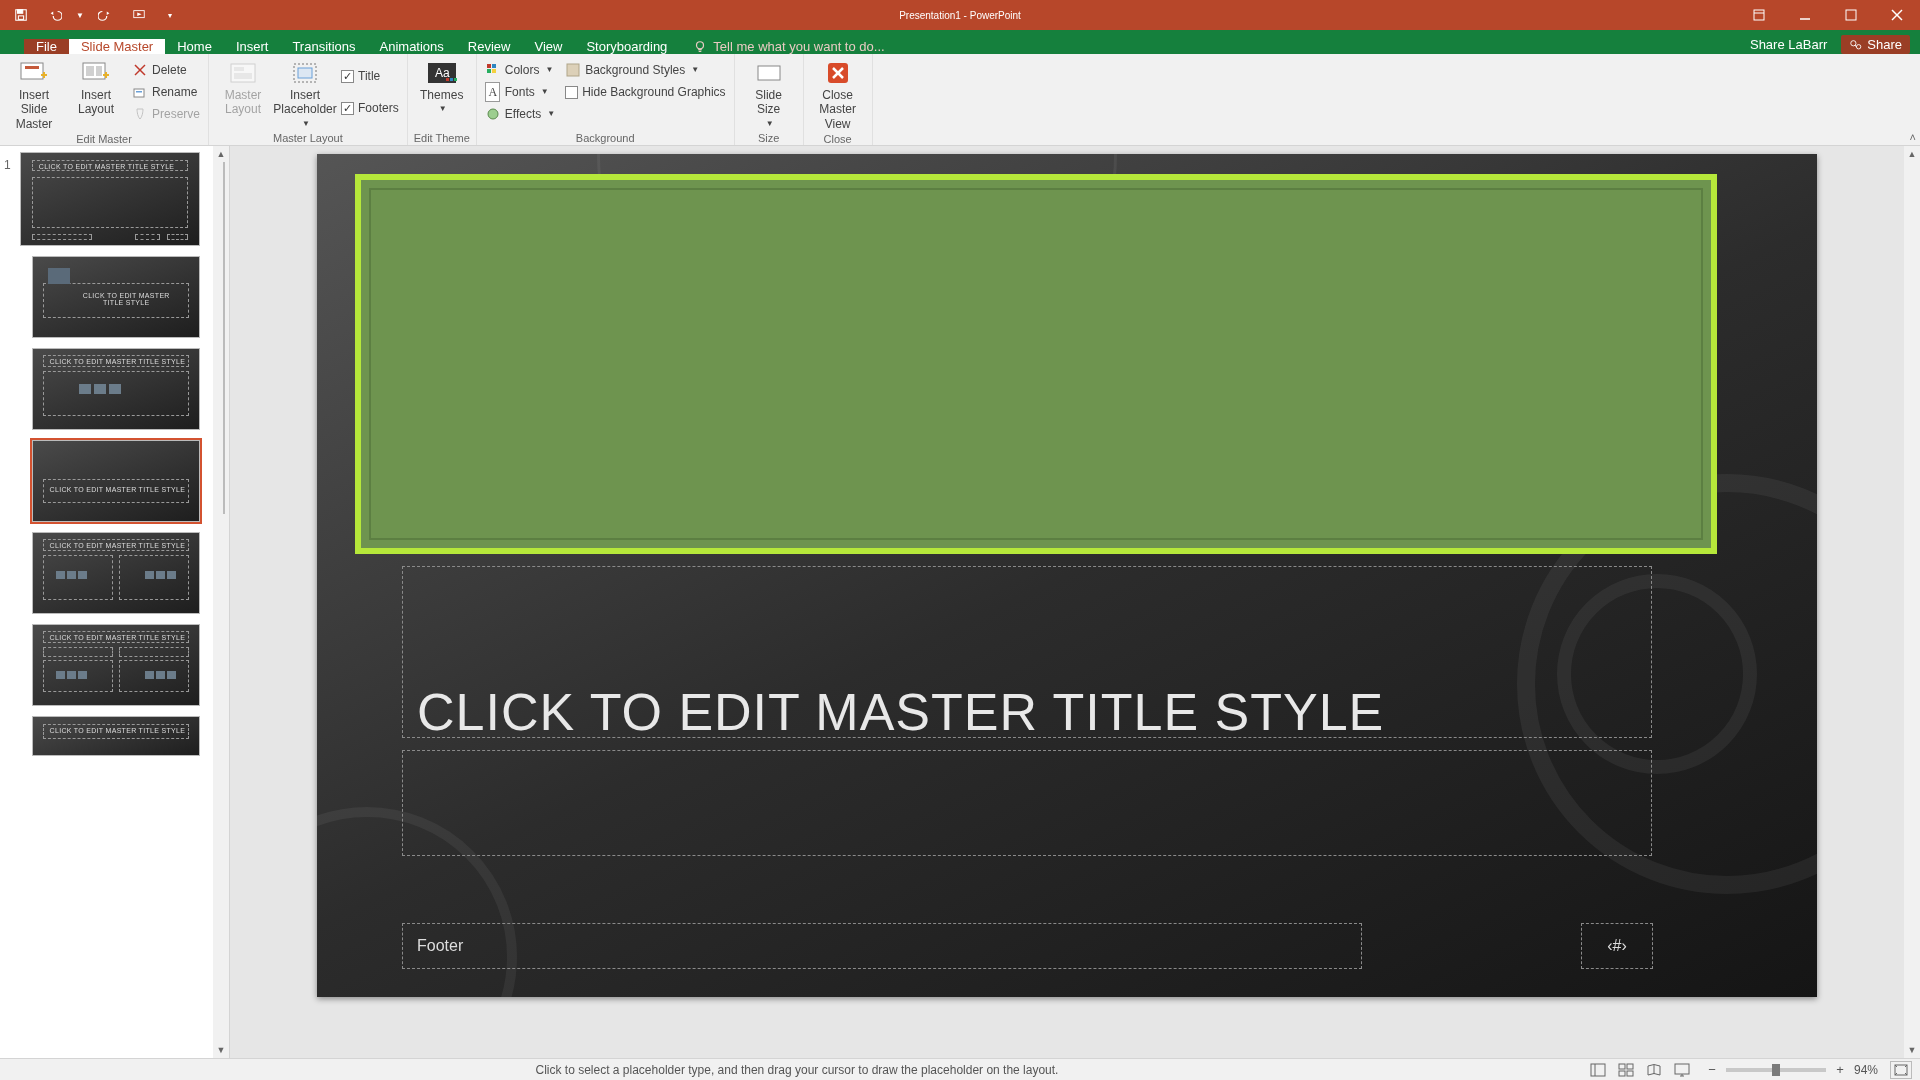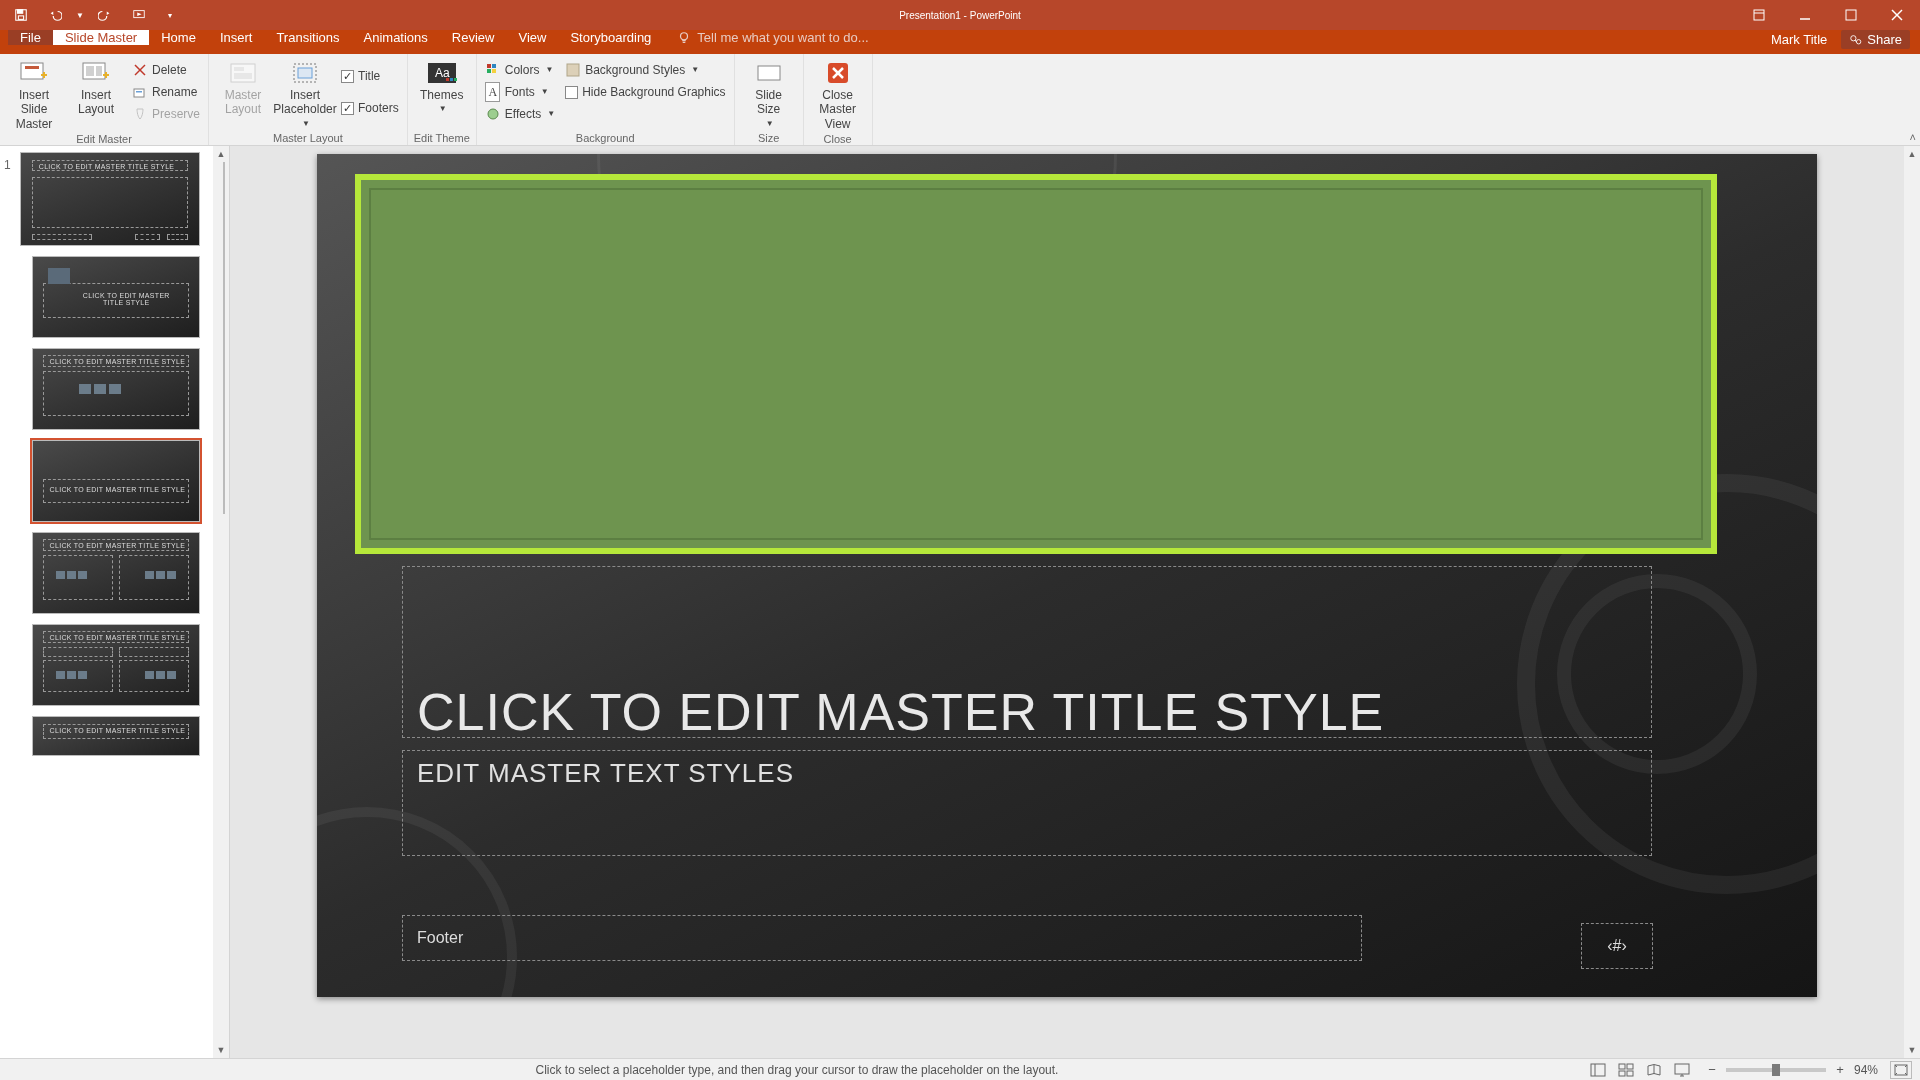--- a/index.html
+++ b/index.html
@@ -9,21 +9,21 @@
 .titlebar { height: 30px; background: #B7472A; color: #fff; display: flex; align-items: center; position: relative; font-size: 12px; }
 .qa-toolbar { display: flex; align-items: center; gap: 8px; padding-left: 8px; }
 .qa-btn { width: 26px; height: 26px; display: flex; align-items: center; justify-content: center; cursor: pointer; }
 .qa-btn svg { width: 14px; height: 14px; }
 .title-center { position: absolute; left: 50%; transform: translateX(-50%); font-size: 10px; }
 .win-ctrls { margin-left: auto; display: flex; }
 .win-btn { width: 46px; height: 30px; display: flex; align-items: center; justify-content: center; cursor: pointer; }
 .win-btn svg { width: 12px; height: 12px; }
 
 
-.ribbon-tabs { height: 24px; background: #c2410c; color: #fff; display: flex; align-items: flex-start; font-size: 13px; padding-left: 8px; }
+.ribbon-tabs { height: 24px; background: #15803d; color: #fff; display: flex; align-items: flex-end; font-size: 13px; padding-left: 24px; }
 .ribbon-tab { padding: 0 12px; display: flex; align-items: center; cursor: pointer; }
 .ribbon-tab.file { background: #9A3E25; }
 .ribbon-tab.active { background: #fff; color: #B7472A; }
 .tellme { display: flex; align-items: center; margin-left: 14px; color: #E8CBC3; gap: 6px; }
 .tellme svg { width: 14px; height: 14px; }
 .ribbon-right { margin-left: auto; display: flex; align-items: center; gap: 14px; padding-right: 10px; }
 .share-btn { background: #9A3E25; padding: 2px 8px; display: flex; align-items: center; gap: 4px; border-radius: 2px; }
 
 
 .ribbon { height: 92px; background: #F1F1F1; border-bottom: 1px solid #d4d4d4; display: flex; font-size: 12px; color: #444; position: relative; overflow: hidden; }
@@ -79,21 +79,21 @@
 .green-rect { position:absolute; left:38px; top:20px; right:100px; height:380px; background:#6E944F; border:6px solid #B6E83A; box-sizing:border-box; }
 .green-rect .inner-border { position:absolute; inset:8px; border:2px solid #5C7F42; }
 .ph-box { position:absolute; border:1px dashed #8a8a8a; }
 .ph-title { left:85px; top:412px; width:1250px; height:172px; }
 .ph-body { left:85px; top:596px; width:1250px; height:106px; }
 
 .title-main { position:absolute; left:100px; top:528px; color:#e8e8e8; font-size:52px; font-weight:300; letter-spacing:1px; }
 .subtitle-main { position:absolute; left:100px; top:604px; color:#e0e0e0; font-size:26px; font-weight:400; letter-spacing:1px; }
 
 .footer-ph { position:absolute; border:1px dashed #8a8a8a; height:46px; display:flex; align-items:center; color:#ddd; font-size:16px; }
-.footer-left { left:85px; width:960px; bottom:36px; padding-left:14px; }
+.footer-left { left:85px; width:960px; bottom:28px; padding-left:14px; }
 .footer-date { left:1060px; width:195px; bottom:28px; justify-content:flex-end; padding-right:14px; }
 .footer-num  { left:1264px; width:72px; bottom:28px; justify-content:center; }
 
 
 .statusbar { height:22px; background:#F1F1F1; border-top:1px solid #d4d4d4; display:flex; align-items:center; font-size:12px; color:#555; padding:0 8px; }
 .status-left { flex:1;text-align:center; }
 .view-btns { display:flex; gap:4px; }
 .view-btn { width:24px; height:18px; display:flex; align-items:center; justify-content:center; cursor:pointer; }
 .zoom-ctrls { display:flex; align-items:center; gap:6px; margin-left:10px; }
 .zoom-slider { width:100px; height:4px; background:#c8c8c8; position:relative; }
@@ -173,21 +173,21 @@
   <div class="ribbon-tab">Storyboarding</div>
   <div class="tellme">
     <svg viewBox="0 0 16 16" fill="none" stroke="#E8CBC3" stroke-width="1.4">
         <circle cx="8" cy="6" r="4"></circle>
         <line x1="6" y1="11" x2="10" y2="11"></line>
         <line x1="6.5" y1="13" x2="9.5" y2="13"></line>
       </svg>
     <span>Tell me what you want to do...</span>
   </div>
   <div class="ribbon-right">
-    <span>Mark Title</span>
+    <span>Share LaBarr</span>
     <div class="share-btn">
       <svg width="14" height="14" viewBox="0 0 16 16" fill="none" stroke="#fff">
           <circle cx="5" cy="6" r="3"></circle>
           <circle cx="11" cy="10" r="2.5"></circle>
           <path d="M7 8 Q8 11 9 10"></path>
         </svg>
       <span>Share</span>
     </div>
   </div>
 </div>
@@ -490,21 +490,20 @@
         <div class="deco-arrow a2"></div>
 
         <div class="green-rect">
           <div class="inner-border"></div>
         </div>
 
         <div class="ph-box ph-title"></div>
         <div class="title-main">CLICK TO EDIT MASTER TITLE STYLE</div>
 
         <div class="ph-box ph-body"></div>
-        <div class="subtitle-main">EDIT MASTER TEXT STYLES</div>
 
         <div class="footer-ph footer-left">
             <span>Footer</span>
           </div>
         <div class="footer-ph footer-num">
             <span>‹#›</span>
           </div>
       </div>
     </div>
     <div class="editor-scroll-v">

